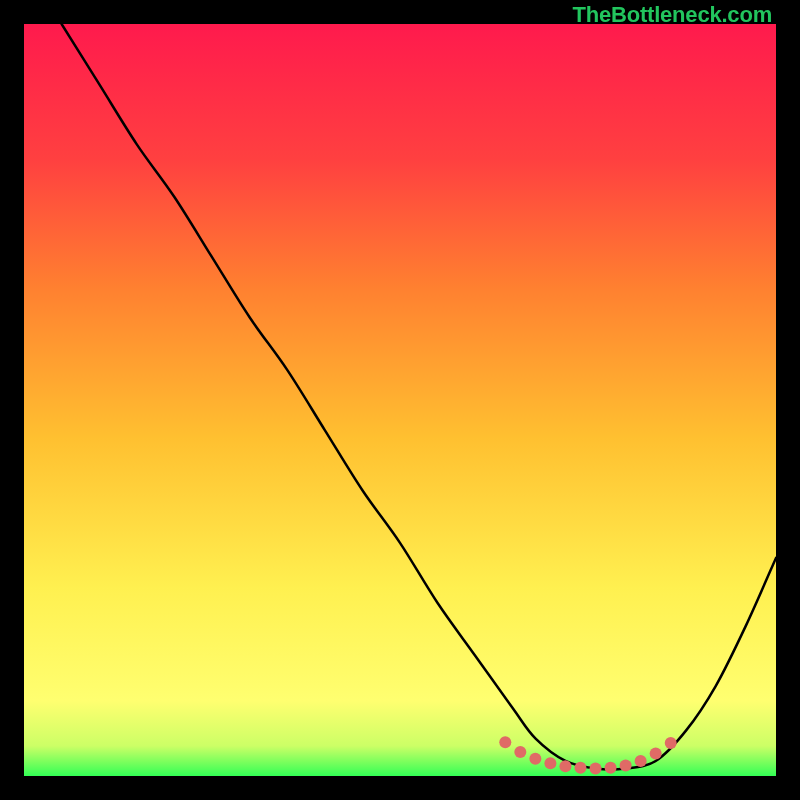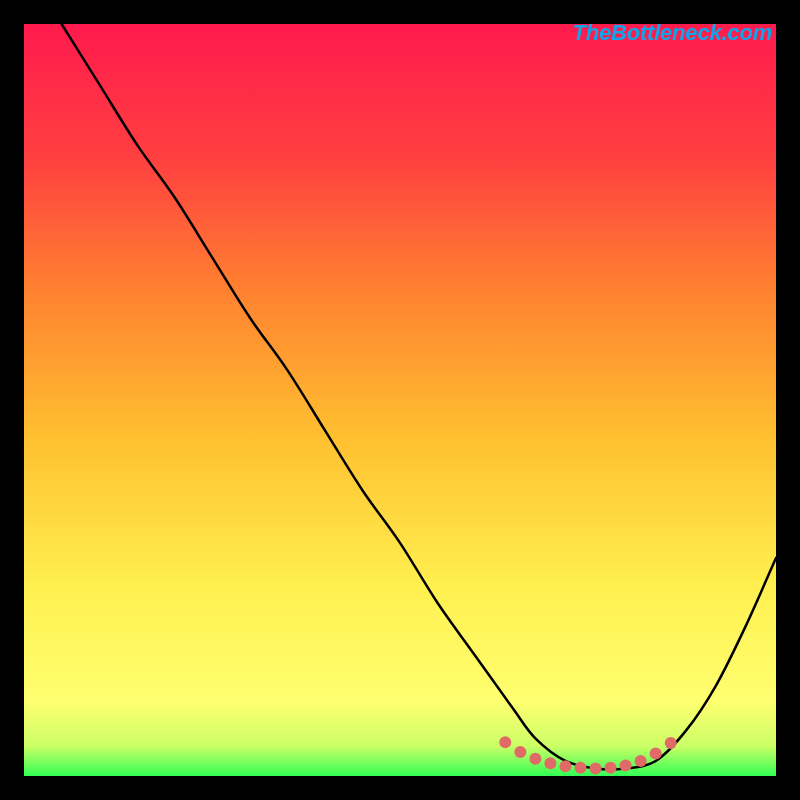--- a/index.html
+++ b/index.html
@@ -21,27 +21,26 @@
   }
   .plot-area {
     position: absolute;
     left: 0;
     top: 0;
     width: 752px;
     height: 752px;
   }
   .watermark {
     position: absolute;
-    top: 20px;
+    top: 2px;
     right: 28px;
-    color: #0ea5e9;
+    color: #22c55e;
     font-size: 22px;
     font-weight: 600;
     letter-spacing: -0.2px;
-    font-style: italic;
   }
   svg {
     display: block;
   }
 </style>
 </head>
 <body>
 
 <div class="frame">
   <svg class="plot-area" viewBox="0 0 752 752">

